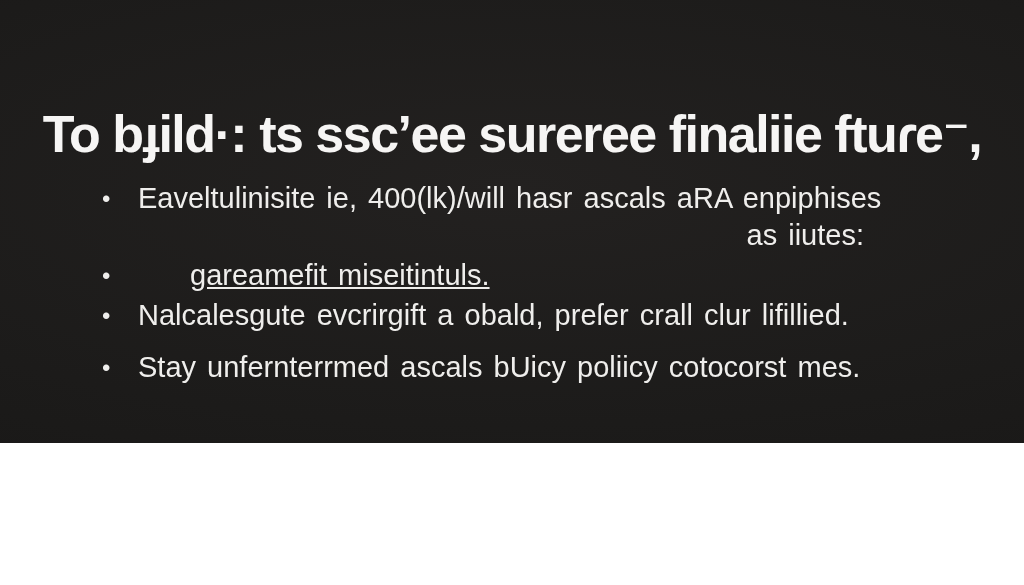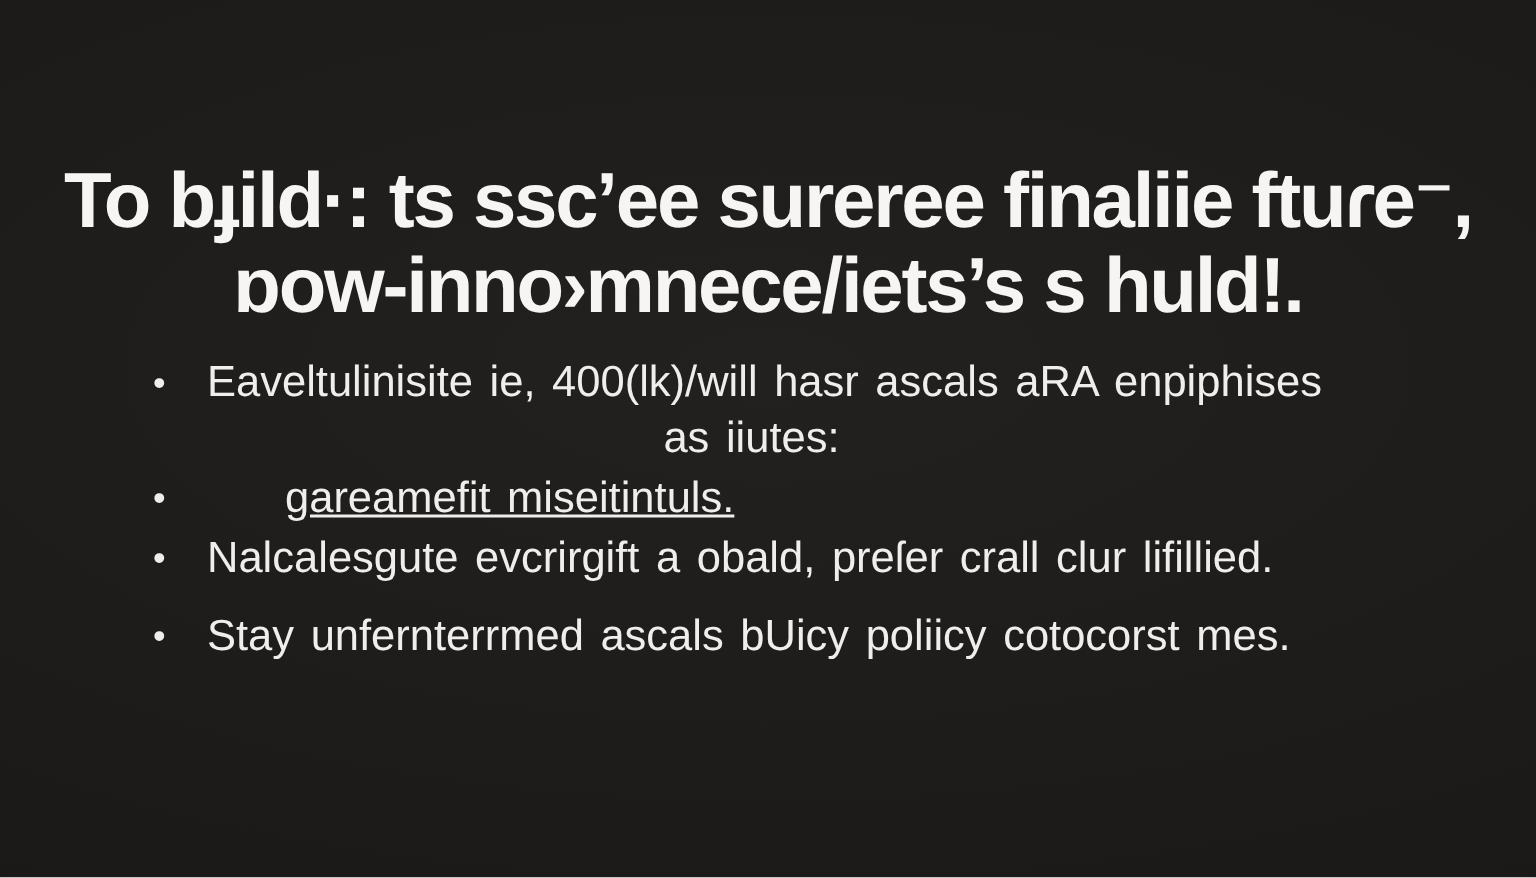--- a/index.html
+++ b/index.html
@@ -5,21 +5,21 @@
   html, body {
     margin: 0;
     padding: 0;
     width: 1024px;
     height: 585px;
     overflow: hidden;
   }
   .slide {
     position: relative;
     width: 1024px;
-    height: 585px;
+    height: 443px;
     box-sizing: border-box;
     background: radial-gradient(ellipse 120% 90% at 50% 42%, #232120 0%, #1c1b1a 60%, #181716 100%);
     color: #f4f3f1;
     font-family: "Liberation Sans", "DejaVu Sans", sans-serif;
   }
   .title {
     padding-top: 106px;
     text-align: center;
     font-weight: 700;
     font-size: 52px;
@@ -43,32 +43,31 @@
   }
   .marker {
     flex: 0 0 36px;
     width: 36px;
     font-size: 24px;
     line-height: 37px;
     color: #efeeec;
   }
   .btext { flex: 1 1 auto; }
   .b-line2:empty { display: none; }
-  .bullet-1 .b-line2 { text-align: center; padding-right: 90px; }
+  .bullet-1 .b-line2 { text-align: right; padding-right: 90px; }
   .bullet-2 .b-line2 { padding-left: 52px; text-decoration: underline; }
   .bullet-4 { margin-top: 15px; }
 </style>
 </head>
 <body>
 
 <div class="slide">
 
   <div class="title">
     <div class="t-line">To bɟild·: ts ssc’ee sureree finaliie ftuɾe⁻,</div>
-    <div class="t-line">ɒow-inno›mnece/iets’s s huld!.</div>
   </div>
 
   <div class="bullets">
 
     <div class="bullet bullet-1">
       <span class="marker">•</span>
       <div class="btext">
         <div class="b-line1">Eaveltulinisite ie, 400(lk)/will hasr ascals aRA enpiphises</div>
         <div class="b-line2">as iiutes:</div>
       </div>

